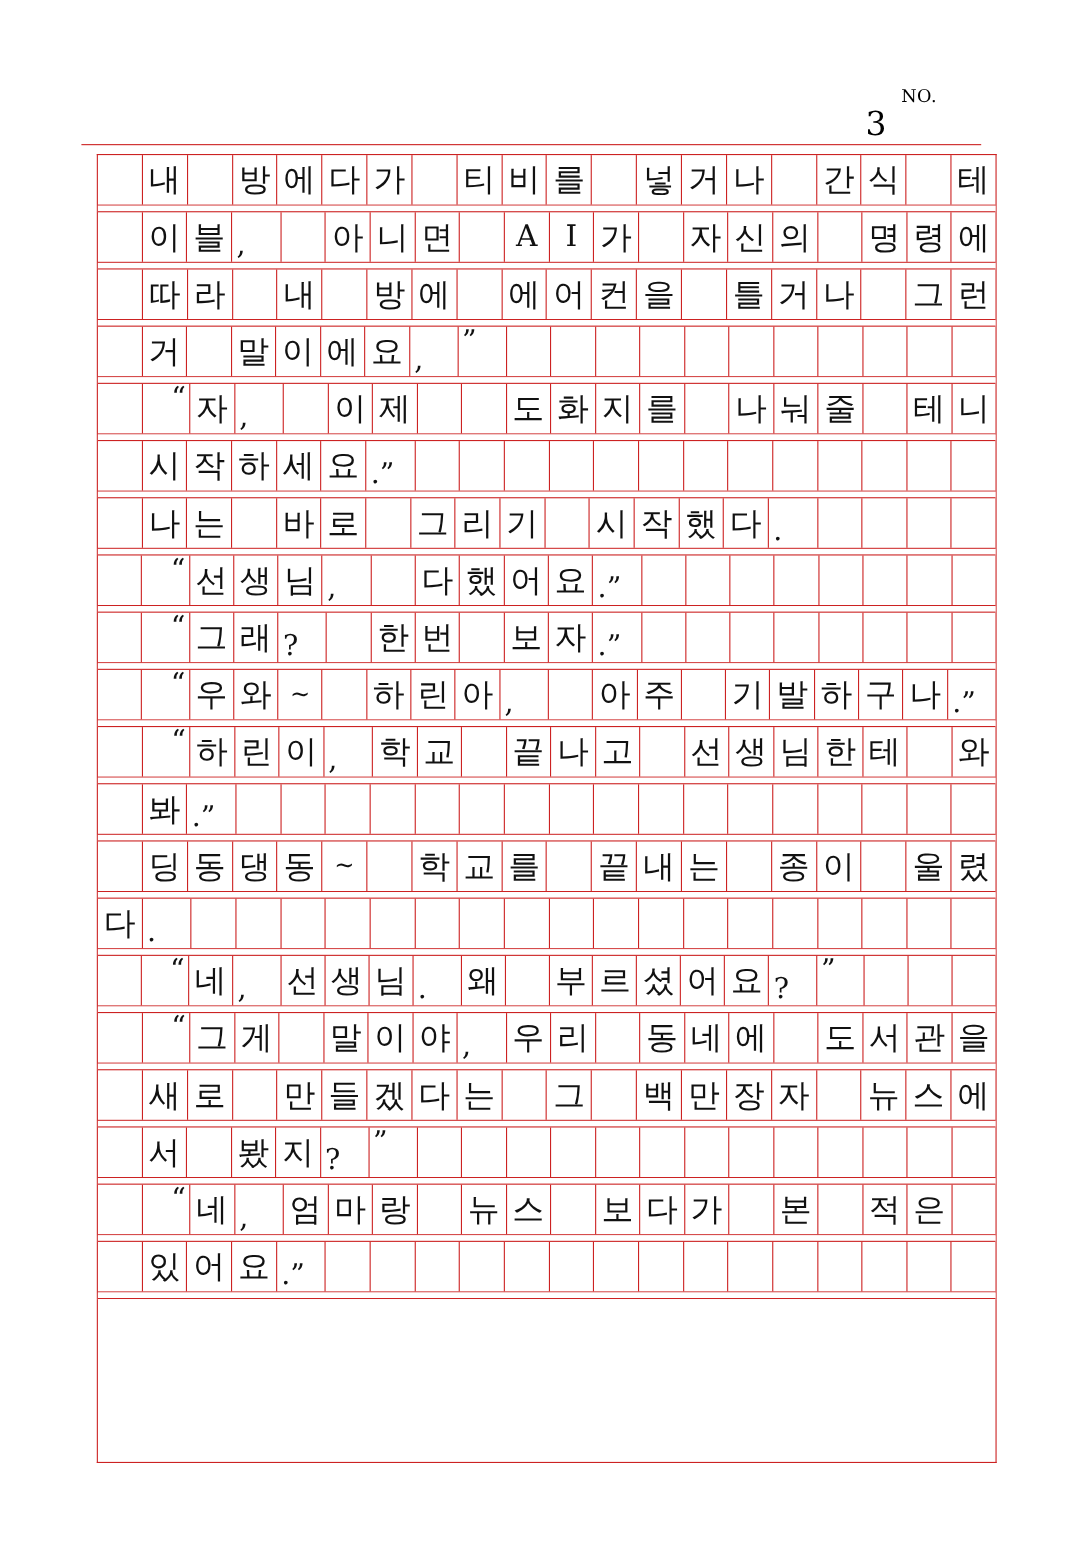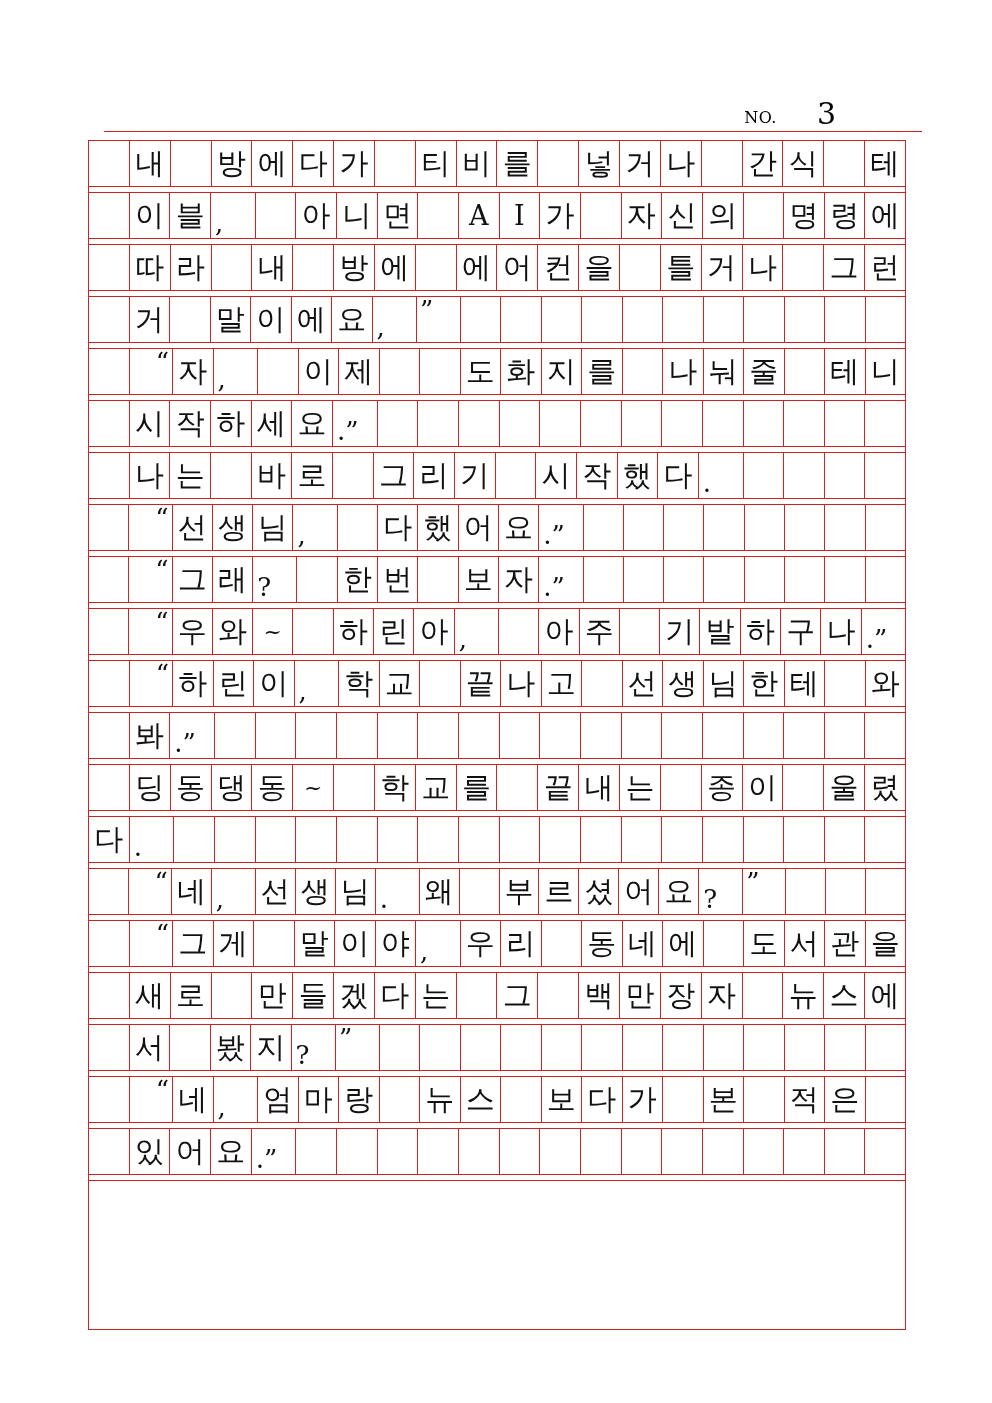--- a/index.html
+++ b/index.html
@@ -22,30 +22,31 @@
     left: 0;
     top: 0;
     width: 992px;
     height: 1403px;
     background: #ffffff;
   }
 
   
   .header {
     position: absolute;
-    left: 104px;
+    left: 74px;
     top: 96px;
     width: 818px;
     height: 36px;
     display: flex;
     align-items: flex-end;
     justify-content: flex-end;
     border-bottom: 1.5px solid #cc2222;
     box-sizing: border-box;
     padding-bottom: 2px;
+    flex-direction: column;
   }
   .header .no-label {
     font-family: "DejaVu Serif", "Liberation Serif", serif;
     font-size: 16px;
     letter-spacing: 0.5px;
     margin-right: 40px;
     line-height: 1;
     padding-bottom: 3px;
   }
   .header .page-number {

